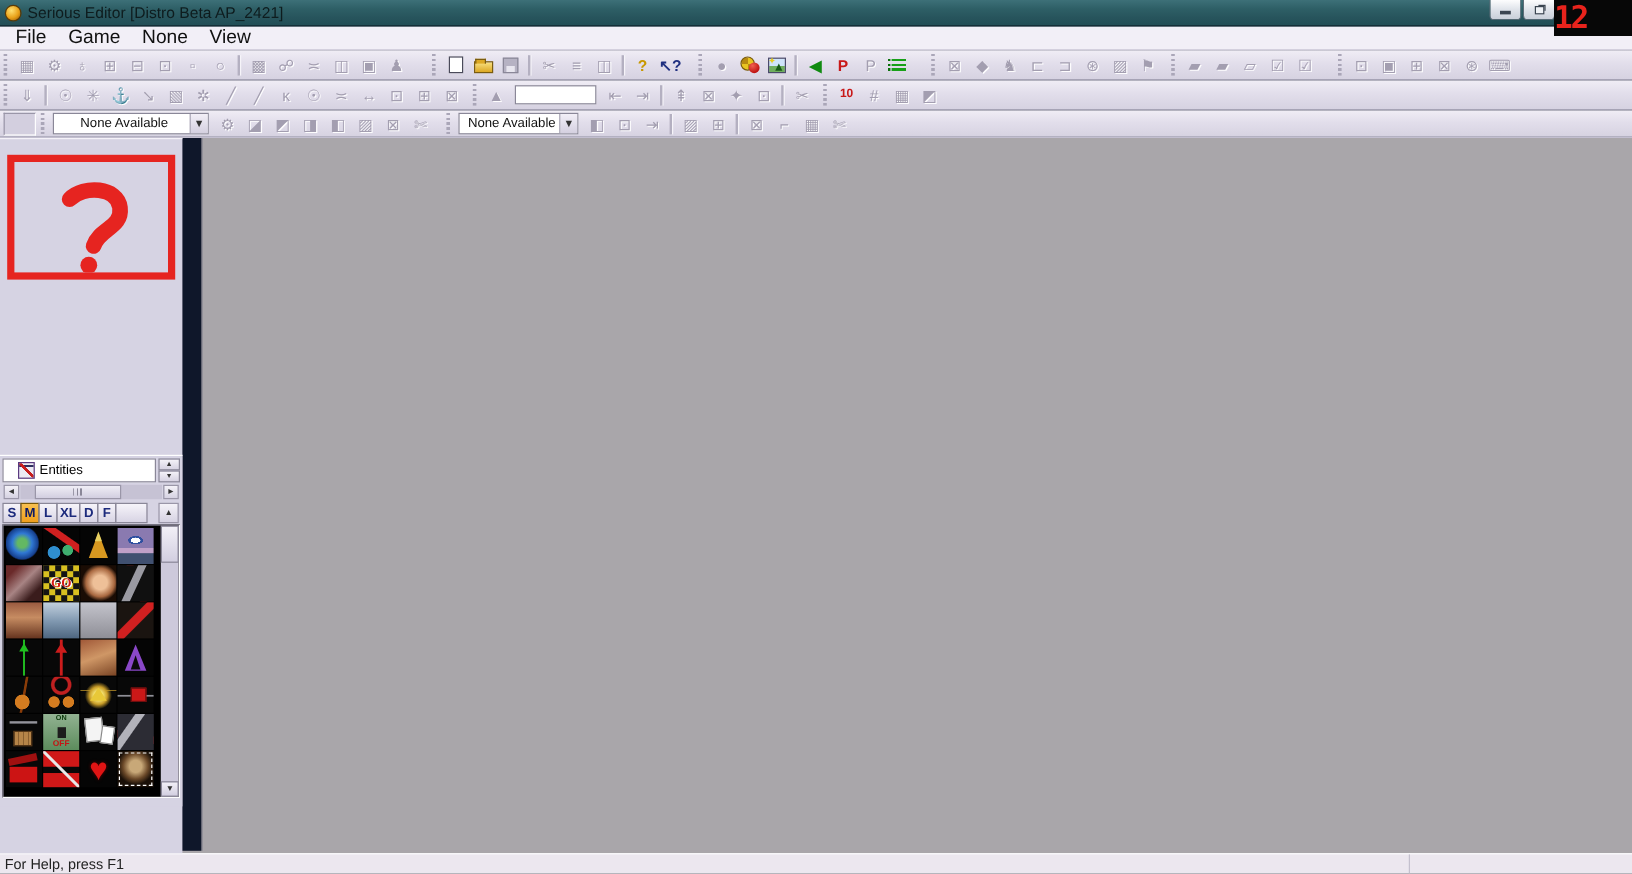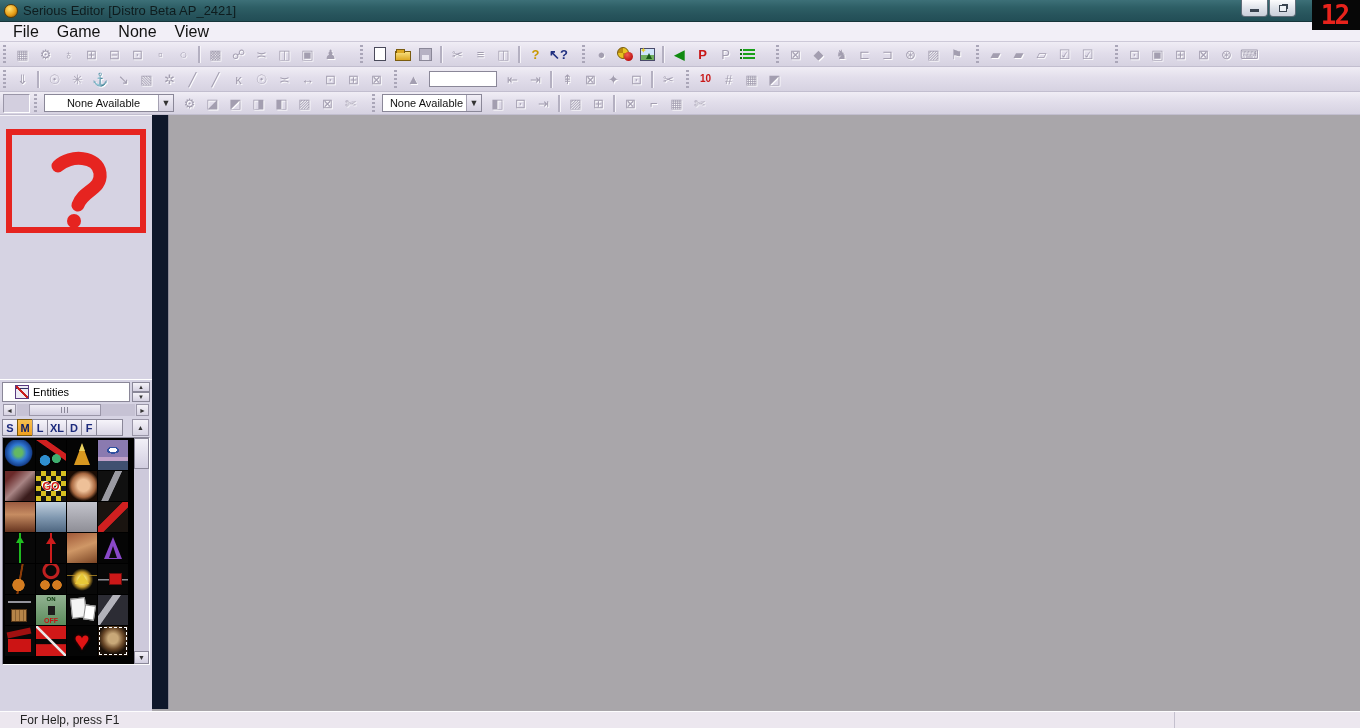--- a/index.html
+++ b/index.html
@@ -11,22 +11,22 @@
     background:linear-gradient(180deg,#3d7078 0%, #2e5f66 35%, #27545c 70%, #224e56 100%);
     border-bottom:1px solid #16343a; display:flex; align-items:center; }
   .appicon { width:14px; height:14px; margin:0 5px 0 4px; border-radius:50%;
     background:radial-gradient(circle at 38% 32%, #ffe070, #e8a018 55%, #8a4e06); border:1px solid #5a3a06; }
   .title { font-size:13px; color:#0e1c1e; }
   .winbtns { position:absolute; top:0; right:64px; display:flex; }
   .wbtn { width:27px; height:17px; margin-left:1px; background:linear-gradient(180deg,#fdfdfe,#dfe3ea 50%,#c9cfd9);
     border:1px solid #5d6b77; border-top:none; border-radius:0 0 4px 4px; display:flex; align-items:center; justify-content:center; }
   .minglyph { width:9px; height:3px; background:#3a4450; margin-top:5px; }
   .restglyph { width:8px; height:7px; border:1px solid #3a4450; background:#eef1f5; box-shadow:2px -2px 0 -1px #3a4450; margin-top:1px; }
-  .fpsbox { position:absolute; top:0; right:0; width:48px; height:30px; background:#070707; z-index:5;
-    display:flex; align-items:center; justify-content:center; padding-right:3px; }
+  .fpsbox { position:absolute; top:0; right:0; width:65px; height:30px; background:#070707; z-index:5;
+    display:flex; align-items:center; justify-content:flex-start; padding-right:3px; }
   .fpsbox span { font-family:"DejaVu Sans Mono", monospace; font-weight:bold; font-size:26px; color:#e8231c; letter-spacing:-2px; }
 
   
   .menubar { height:20px; flex:0 0 20px; background:#f2eff7; border-bottom:1px solid #cdc9d8;
     display:flex; align-items:center; padding-left:4px; }
   .mitem { padding:2px 9px; font-size:16px; color:#111; }
 
   
   .trow { flex:0 0 25px; height:25px; background:linear-gradient(180deg,#f0edf5 0%, #e2deeb 45%, #d6d2e1 100%);
     border-bottom:1px solid #c2becf; display:flex; align-items:center; padding-left:1px; }
@@ -109,36 +109,36 @@
   .cell { position:relative; width:30px; height:30px; background:#050505; overflow:hidden; }
   .cell.sel { outline:1px dashed #fff; outline-offset:-2px; }
   .vscroll { position:absolute; right:0; top:0; bottom:0; width:15px; background:#cdc9db; }
   .vthumb { position:absolute; top:0; left:0; right:0; height:31px; background:linear-gradient(180deg,#f2f0f7,#d2cee0); border:1px solid #8a8798; }
   .vdown { position:absolute; bottom:0; left:0; right:0; height:13px; background:linear-gradient(180deg,#f2f0f7,#d2cee0);
     border:1px solid #8a8798; font-size:7px; color:#333; display:flex; align-items:center; justify-content:center; }
 
   
   .statusbar { flex:0 0 17px; height:17px; background:#ece7ef; border-top:1px solid #fdfdfe; box-shadow:0 -2px 0 #a9a6aa;
     display:flex; align-items:center; font-size:12px; color:#222; }
-  .smsg { flex:1; padding-left:20px; }
+  .smsg { flex:1; padding-left:4px; }
   .spane { width:186px; height:100%; border-left:1px solid #c4c0ce; }
 
   
   .t-world { background:radial-gradient(circle at 45% 42%, #63b863 0 16%, #3078d4 34%, #16408e 55%, #050505 60%); }
   .t-teleport { background:
     radial-gradient(circle at 30% 68%, #2f8fd0 0 17%, transparent 19%),
     radial-gradient(circle at 68% 62%, #3fae6f 0 15%, transparent 17%),
     linear-gradient(35deg, transparent 58%, #d02020 60% 72%, transparent 74%), #050505; }
   .t-pyramid-light::before { content:""; position:absolute; left:7px; top:4px; border-left:8px solid transparent; border-right:8px solid transparent; border-bottom:21px solid #d89820; }
   .t-pyramid-light::after { content:""; position:absolute; left:12px; top:3px; border-left:3px solid transparent; border-right:3px solid transparent; border-bottom:8px solid #e8d060; }
   .t-eye-marker { background:
     radial-gradient(ellipse 9px 5px at 50% 34%, #fff 0 45%, #3050a0 46% 68%, transparent 70%),
     linear-gradient(180deg,#8a7ab0 0 55%, #c0a0c8 56% 70%, #405070 71%); }
   .t-rock { background:linear-gradient(135deg,#6a2a2a 18%, #a88484 48%, #3a1c1c 78%); }
-  .t-go-sign { background:repeating-conic-gradient(#d8c020 0 25%, #141414 0 50%) 0 0/10px 10px; }
+  .t-go-sign { background:repeating-conic-gradient(#d8c020 0 25%, #141414 0 50%) 0 0/10px 10px;font-family:Liberation Serif, serif; }
   .t-item-hand { background:radial-gradient(circle at 55% 48%, #eec098 0 26%, #a86840 52%, #1a0c04 68%); }
   .t-razor { background:
     linear-gradient(115deg,#101010 38%, #9a9aa2 40% 54%, #101010 56%),
     linear-gradient(70deg, transparent 44%, #c02020 46% 58%, transparent 60%), #101010; }
   .t-canyon-texture { background:linear-gradient(180deg,#9a5a40, #c68c62 42%, #66341f); }
   .t-mountain-texture { background:linear-gradient(180deg,#c2d0de, #8098b0 52%, #4e6680); }
   .t-fog-texture { background:linear-gradient(180deg,#c4c4cc, #8e8e96); }
   .t-arrow-marker { background:linear-gradient(135deg, transparent 40%, #d02020 42% 58%, transparent 60%), #1a1410; }
   .t-axes-marker { background:linear-gradient(90deg, transparent 46%, #20b820 48% 52%, transparent 54%), #080808; }
   .t-axes-marker::before { content:""; position:absolute; left:11px; top:3px; border-left:4px solid transparent; border-right:4px solid transparent; border-bottom:7px solid #20c020; }

